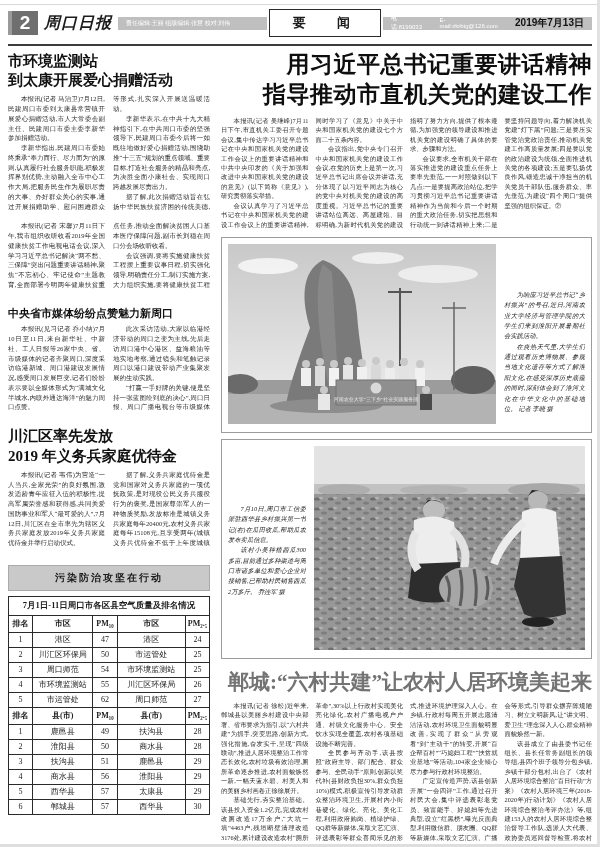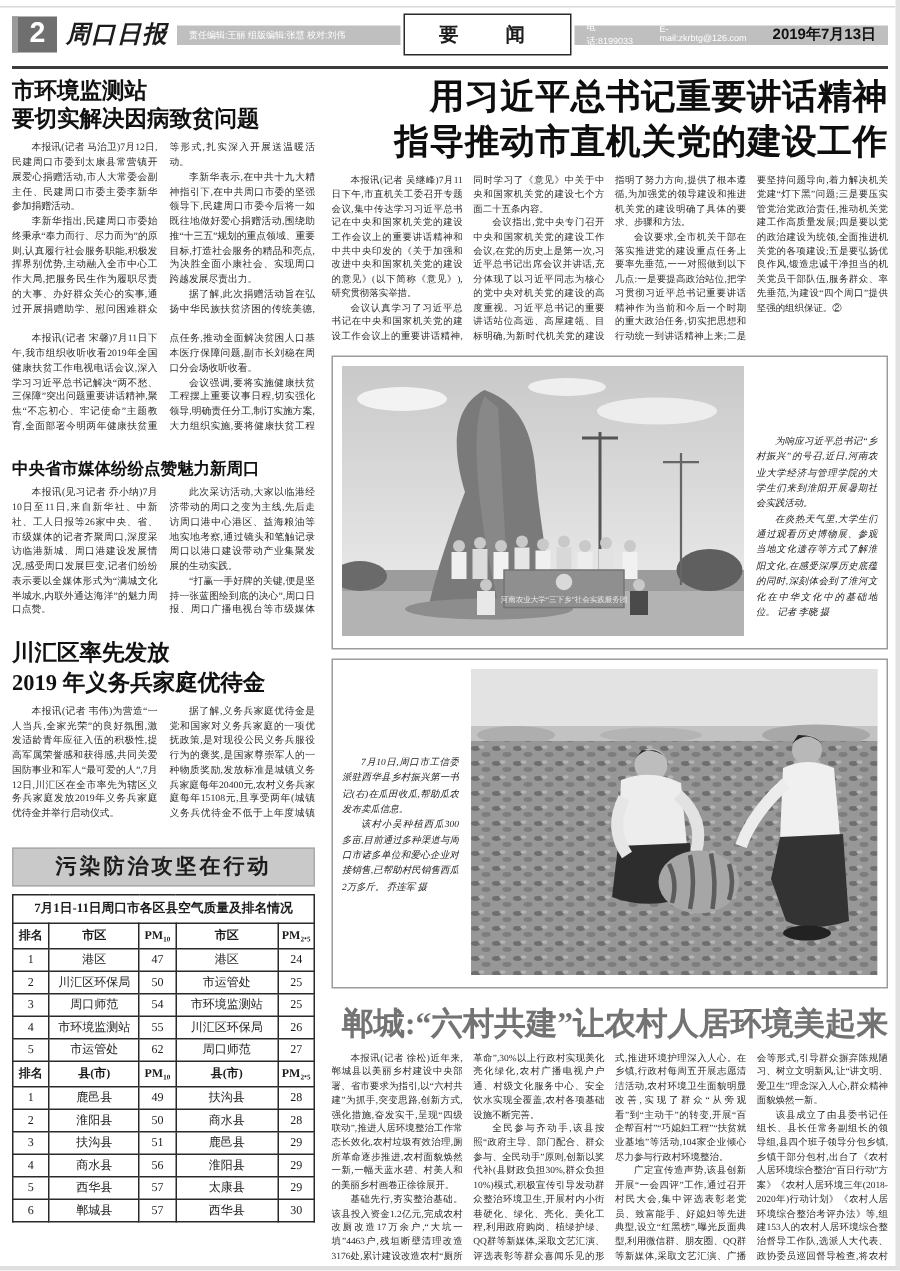--- a/index.html
+++ b/index.html
@@ -29,21 +29,21 @@
   #left-col { position:absolute; left:8px; top:52px; width:202px; }
   .l-art { margin-bottom:9px; }
   .art-title { font-weight:bold; line-height:1.28; color:#111; }
   .fs15 { font-size:15px; } .fs13 { font-size:11px; }
   .art-body { margin-top:4px; column-count:2; column-gap:8px; column-fill:auto; font-size:6.5px; line-height:1.5;
     text-align:justify; color:#2b2b2b; overflow:hidden; }
   .art-body p, .photo-cap p, .col-body p { margin:0; text-indent:2em; }
   .h118{height:118px;} .h76{height:76px;} .h94{height:94px;} .h86{height:86px;}
 
   .poll-banner { background:#c9c9c9; border:1px solid #aaa; height:24px; display:flex; align-items:center;
-    justify-content:center; font-size:14px; font-weight:bold; letter-spacing:2px; margin:4px 0 5px 0; }
+    justify-content:center; font-size:10px; font-weight:bold; letter-spacing:2px; margin:4px 0 5px 0; }
   .airtable { border-collapse:collapse; width:100%; table-layout:fixed; font-size:8px; border:1.5px solid #1e1e1e; }
   .airtable td { border:1px solid #2a2a2a; text-align:center; padding:1.5px 0; overflow:hidden; white-space:nowrap; }
   .airtable tr.t-title td { font-weight:bold; font-size:8.5px; padding:3px 0; }
   .airtable tr.t-head td { font-weight:bold; padding:2.5px 0; }
 
   
   #right-col { position:absolute; left:221px; top:50px; width:371px; }
   .main-head { text-align:right; font-weight:bold; font-size:23px; line-height:1.3; color:#0e0e0e; letter-spacing:0.5px; }
   .col-body { text-align:justify; color:#2b2b2b; overflow:hidden; column-fill:auto; }
   .main-body { margin-top:6px; height:114px; column-count:4; column-gap:7px; font-size:6.3px; line-height:1.5; }
@@ -76,21 +76,21 @@
       <span class="hdate">2019年7月13日</span>
     </div>
   </div>
   <div class="head-rule"></div>
 
   <div id="left-col">
 
     <div class="l-art">
       <div class="art-title fs15">
         <div>市环境监测站</div>
-        <div>要切实解决因病致贫问题</div>
+        <div>到太康开展爱心捐赠活动</div>
       </div>
       <div class="art-body h118">
           <p>本报讯(记者 马治卫)7月12日,民建周口市委到太康县常营镇开展爱心捐赠活动,市人大常委会副主任、民建周口市委主委李新华参加捐赠活动。</p>
           <p>李新华指出,民建周口市委始终秉承“奉力而行、尽力而为”的原则,认真履行社会服务职能,积极发挥界别优势,主动融入全市中心工作大局,把服务民生作为履职尽责的大事、办好群众关心的实事,通过开展捐赠助学、慰问困难群众等形式,扎实深入开展送温暖活动。</p>
           <p>李新华表示,在中共十九大精神指引下,在中共周口市委的坚强领导下,民建周口市委今后将一如既往地做好爱心捐赠活动,围绕助推“十三五”规划的重点领域、重要目标,打造社会服务的精品和亮点,为决胜全面小康社会、实现周口跨越发展尽责出力。</p>
           <p>据了解,此次捐赠活动旨在弘扬中华民族扶贫济困的传统美德,倡导“以人为本,乐善为怀”的互助精神,增强全社会慈善意识,树立良好道德风尚。②</p>
         </div>
     </div>
 
     <div class="l-art">

